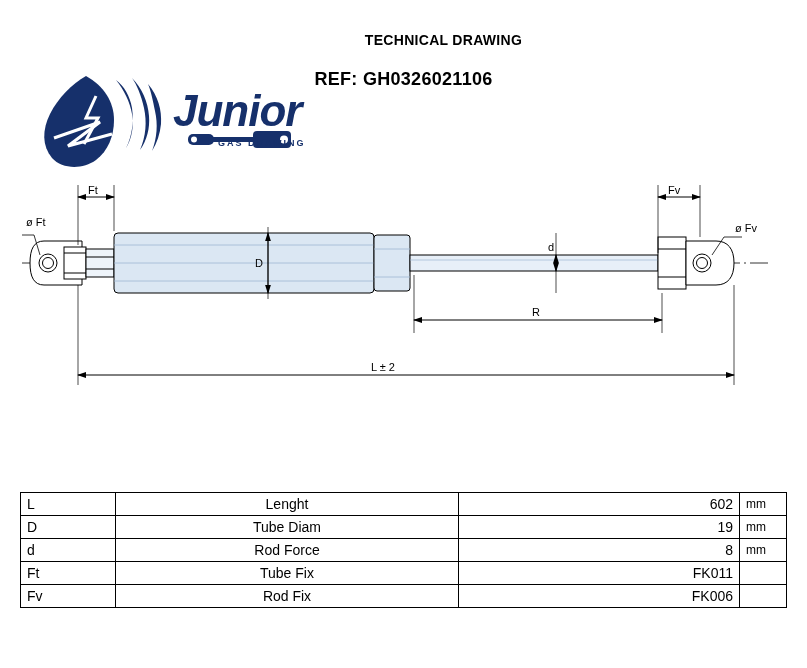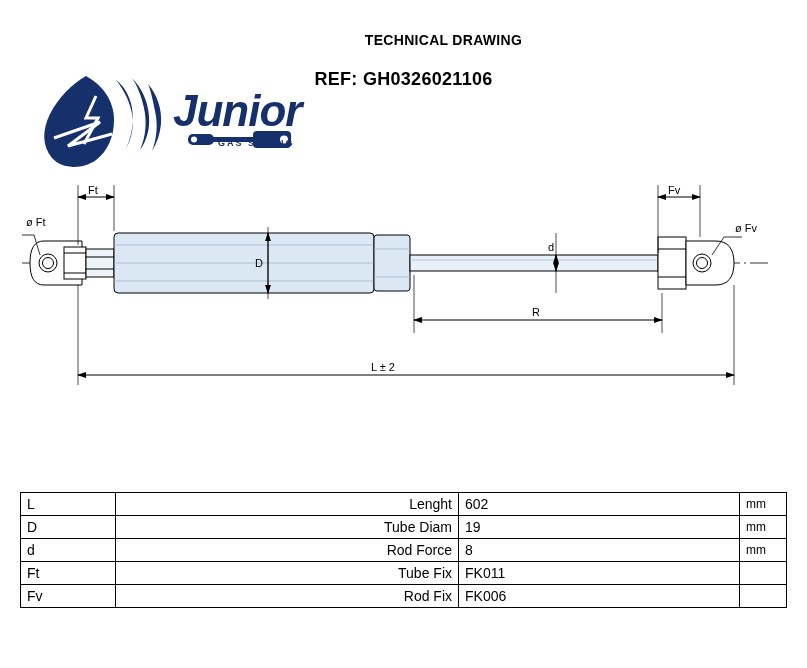--- a/index.html
+++ b/index.html
@@ -86,22 +86,22 @@
     border-collapse: collapse;
     font-size: 14px;
   }
   .spec-table td {
     border: 1px solid #000000;
     height: 22px;
     padding: 0 6px;
     white-space: nowrap;
   }
   .col-code { width: 82px; text-align: left; }
-  .col-name { width: 330px; text-align: right; }
-  .col-val  { text-align: left; }
+  .col-name { width: 330px; text-align: center; }
+  .col-val  { text-align: right; }
   .col-unit { width: 34px; text-align: left; font-size: 12px; margin-left: 18px; }
 </style>
 </head>
 <body>
 
 <div class="page">
 
   <div class="title">TECHNICAL DRAWING</div>
   <div class="ref">REF:  GH0326021106</div>
 
@@ -118,21 +118,21 @@
 
       <g fill="#16306b">
         <rect x="160" y="60" width="26" height="11" rx="5"></rect>
         <rect x="183" y="63" width="45" height="5"></rect>
         <rect x="225" y="57" width="38" height="17" rx="4"></rect>
         <circle cx="166" cy="65.5" r="3" fill="#ffffff"></circle>
         <circle cx="256" cy="65.5" r="4" fill="#ffffff"></circle>
       </g>
     </svg>
     <div class="logo-text">Junior</div>
-    <div class="logo-sub">GAS SPRING</div>
+    <div class="logo-sub">GAS DRAWING</div>
   </div>
 
   <div class="drawing">
     <svg width="807" height="235" viewBox="0 0 807 235">
       <defs>
         <marker id="arrS" markerWidth="9" markerHeight="7" refX="8" refY="3.5" orient="auto">
           <path d="M9,3.5 L0,0.6 L0,6.4 Z" fill="#000"></path>
         </marker>
         <marker id="arrE" markerWidth="9" markerHeight="7" refX="1" refY="3.5" orient="auto">
           <path d="M0,3.5 L9,0.6 L9,6.4 Z" fill="#000"></path>

